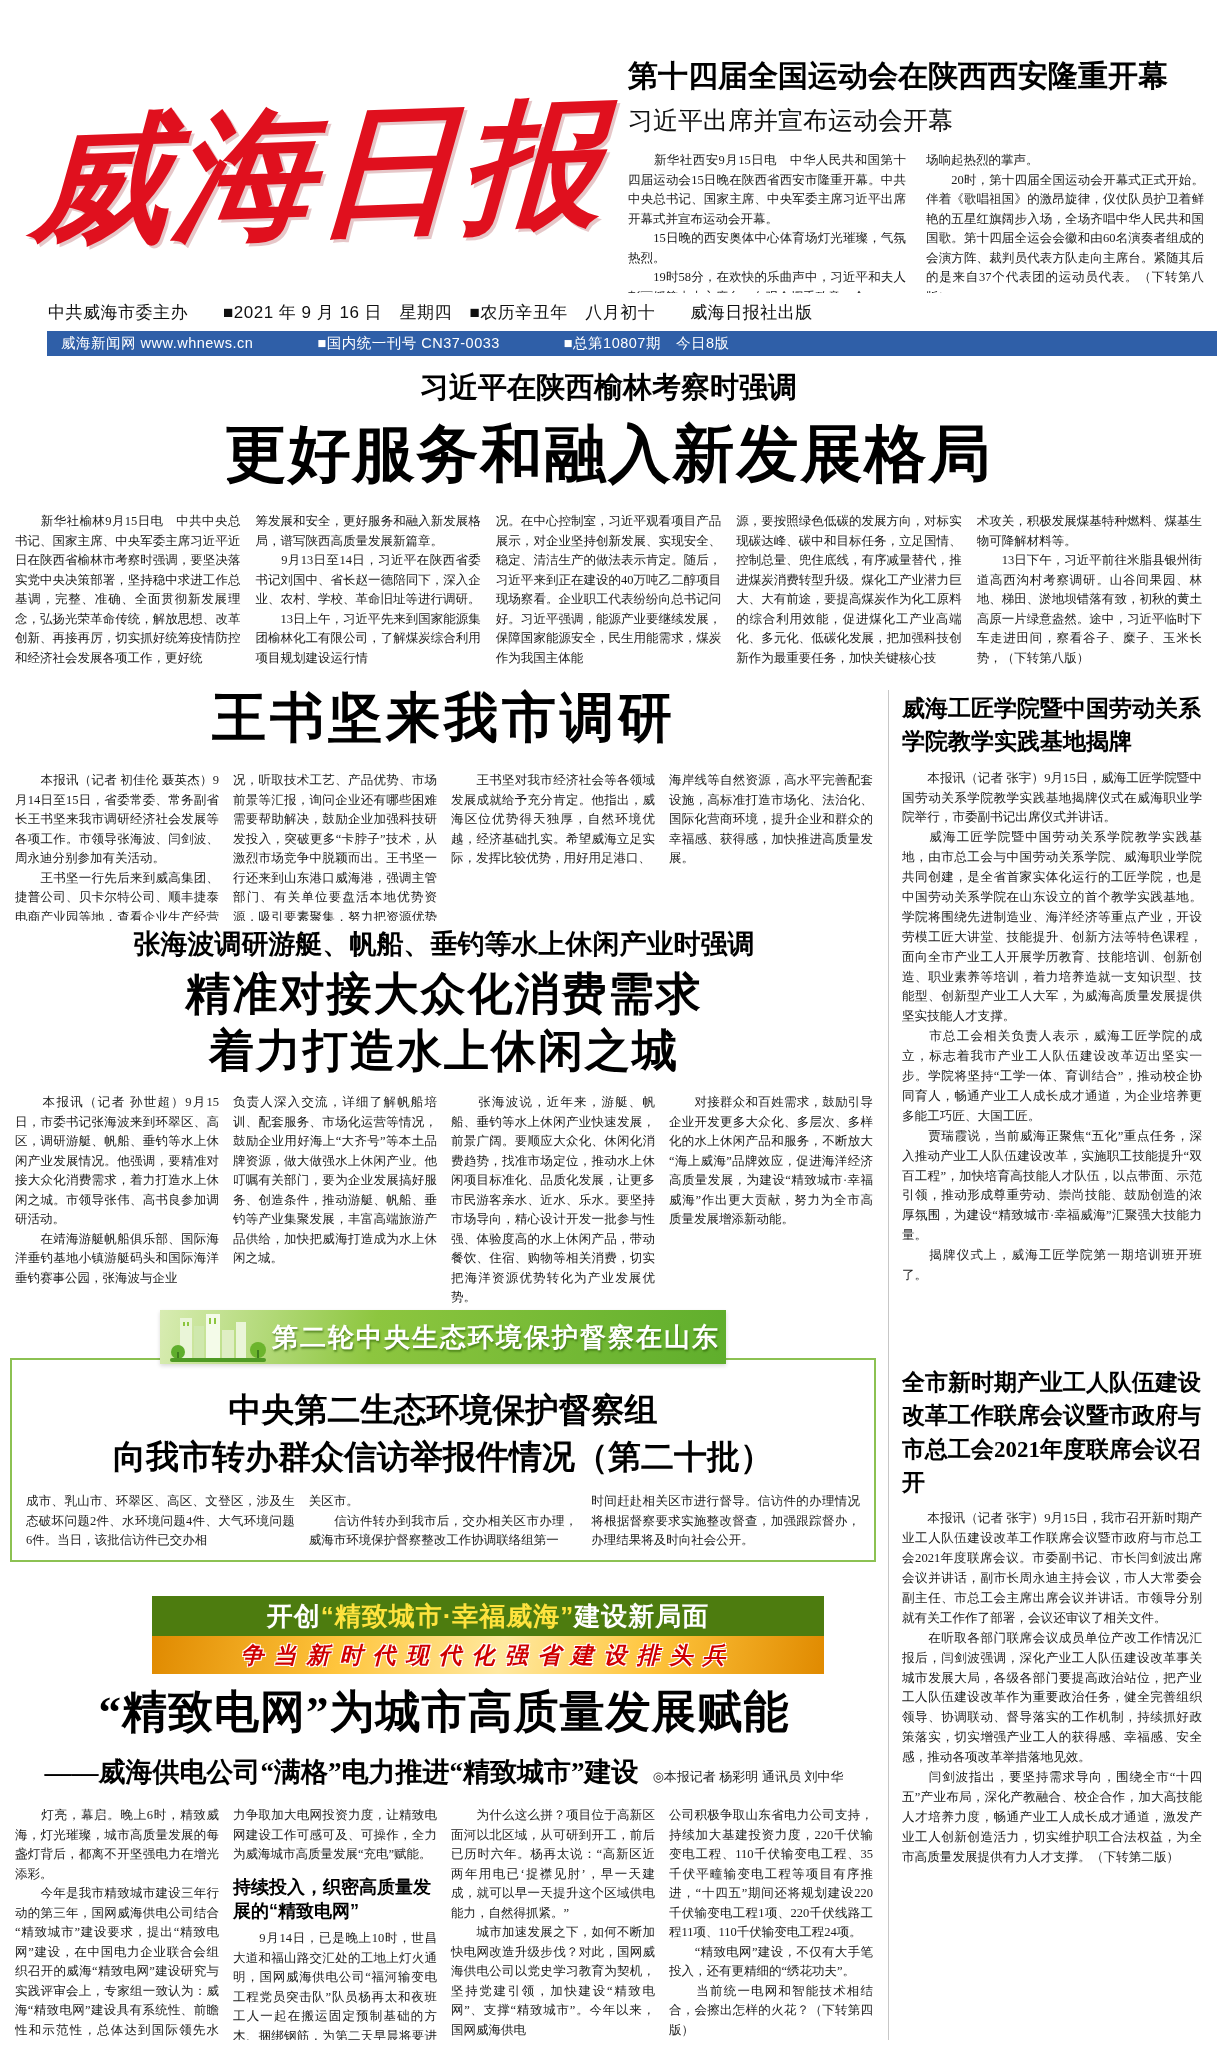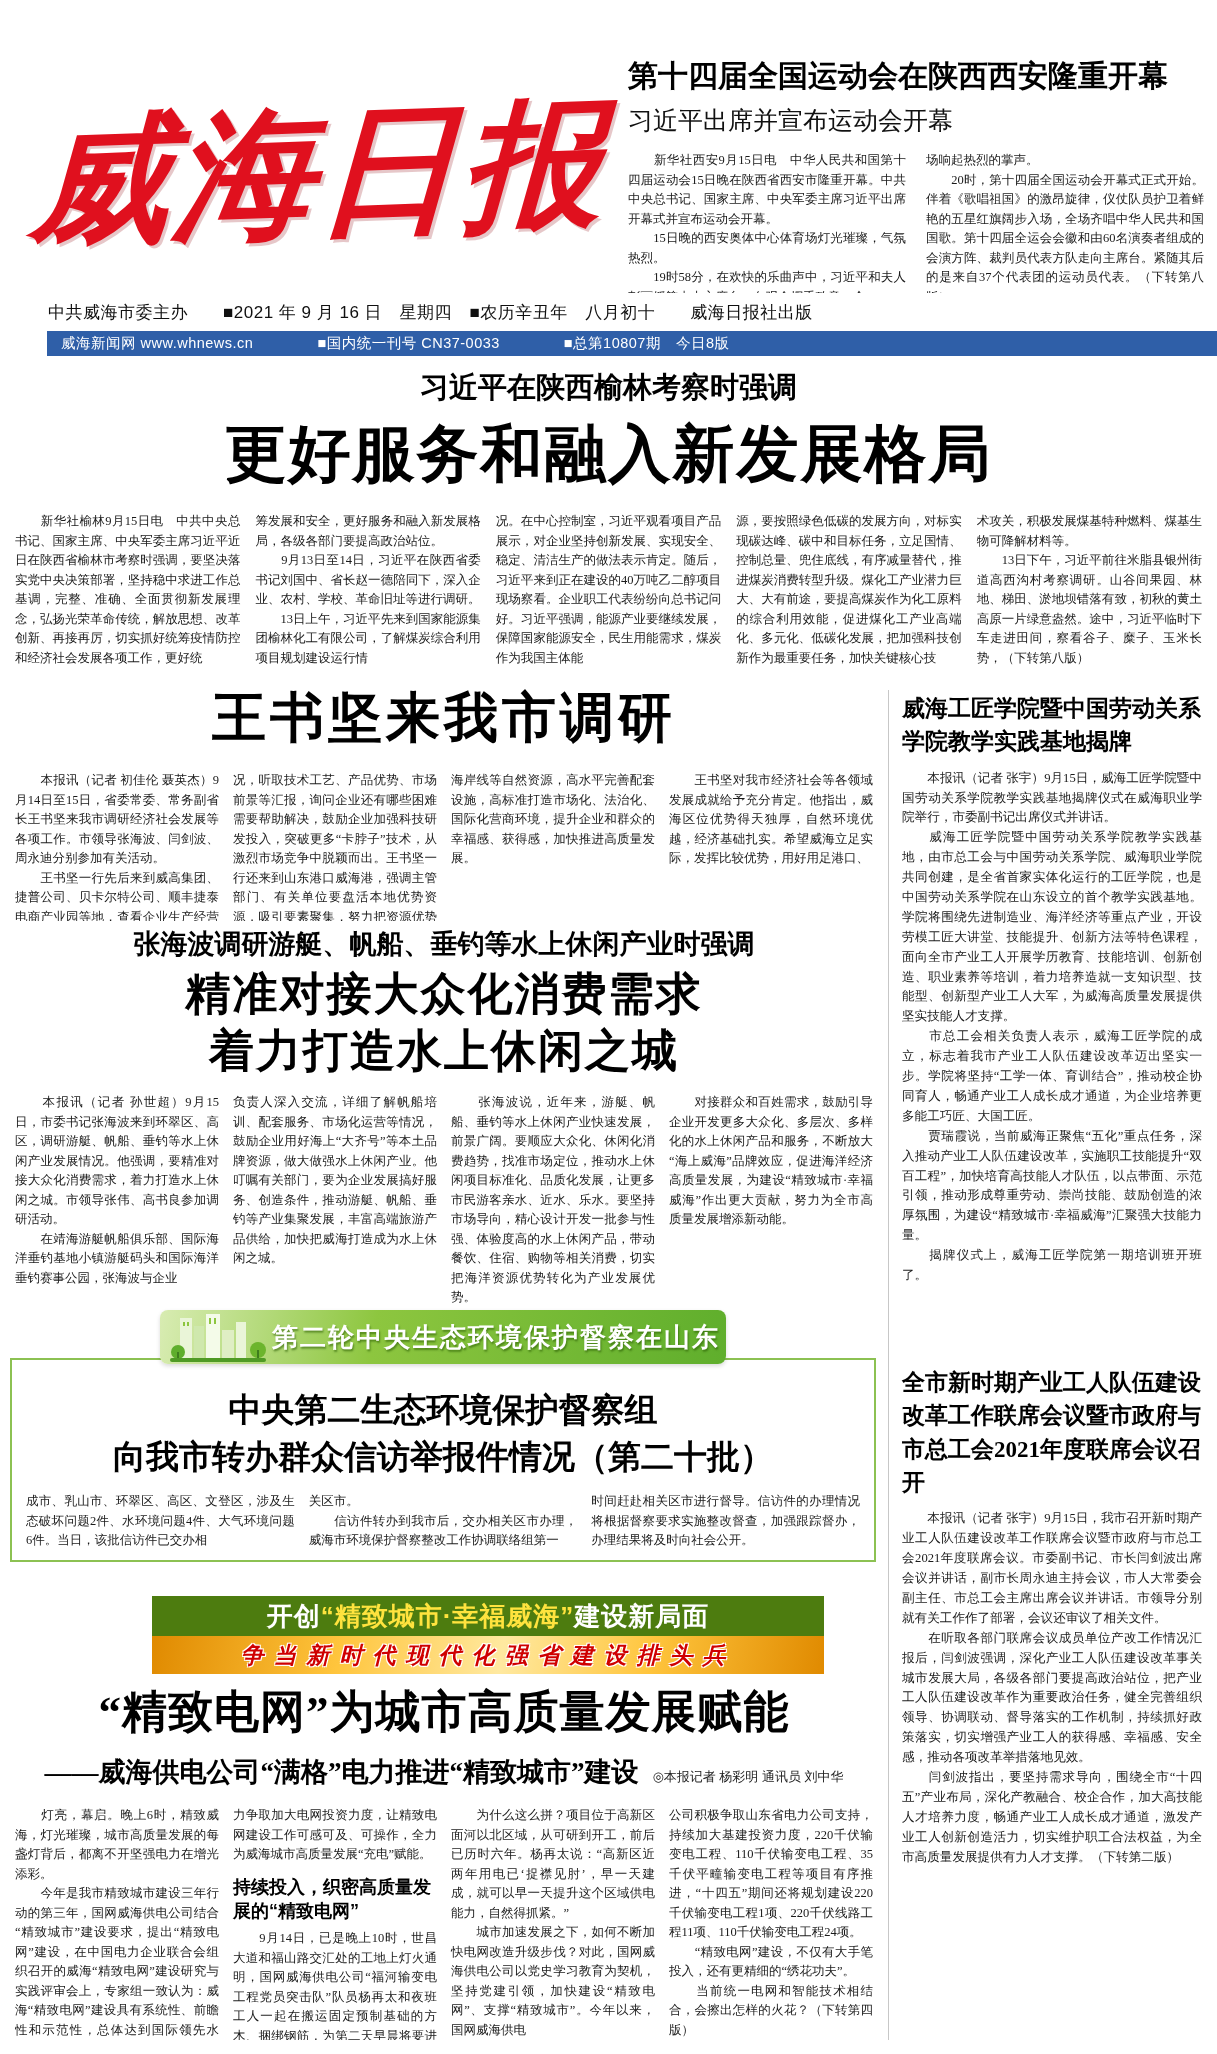--- a/index.html
+++ b/index.html
@@ -63,21 +63,21 @@
   .zhang{position:absolute;left:15px;top:926px;width:858px;text-align:center;}
   .zhang-kicker{font-size:27px;font-weight:700;color:#000;font-family:"Liberation Serif","DejaVu Serif",serif;}
   .zhang-headline{margin:4px 0 0 0;font-size:45px;line-height:1.26;font-weight:700;letter-spacing:2px;color:#000;
                   font-family:"Liberation Serif","DejaVu Serif",serif;}
   .zhang .cols{margin-top:14px;height:210px;gap:14px;text-align:justify;}
 
   
   .green-box{position:absolute;left:10px;top:1358px;width:866px;height:204px;
              border:2px solid #8cc152;box-sizing:border-box;text-align:center;}
   .green-banner{position:absolute;left:50%;top:-50px;transform:translateX(-50%);width:566px;height:54px;
-             display:flex;align-items:center;border-radius:8px;
+             display:flex;align-items:center;border-radius:0;
              background:linear-gradient(100deg,#d8ecb2 0%,#8dc63f 38%,#5fae2c 100%);
              box-shadow:0 2px 4px rgba(0,0,0,.15);}
   .green-banner-text{flex:1;color:#fff;font-size:26px;font-weight:900;letter-spacing:2px;
              text-shadow:1px 2px 2px rgba(40,90,0,.6);}
   .cityscape{width:96px;height:50px;margin-left:10px;flex:0 0 auto;}
   .insp-h1{margin:28px 0 0 0;font-size:33px;font-weight:900;color:#000;
            font-family:"Liberation Serif","DejaVu Serif",serif;}
   .insp-h2{margin:2px 0 0 0;font-size:33px;font-weight:900;color:#000;
            font-family:"Liberation Serif","DejaVu Serif",serif;}
   .green-box .cols{margin:12px 14px 0 14px;height:84px;gap:14px;text-align:justify;}
@@ -136,21 +136,21 @@
   </section>
 
   <section class="lead">
     <div class="lead-kicker">习近平在陕西榆林考察时强调</div>
     <h1 class="lead-headline">更好服务和融入新发展格局</h1>
     <div class="cols">
       <div class="col">
           <p>　　新华社榆林9月15日电　中共中央总书记、国家主席、中央军委主席习近平近日在陕西省榆林市考察时强调，要坚决落实党中央决策部署，坚持稳中求进工作总基调，完整、准确、全面贯彻新发展理念，弘扬光荣革命传统，解放思想、改革创新、再接再厉，切实抓好统筹疫情防控和经济社会发展各项工作，更好统</p>
         </div>
       <div class="col">
-          <p>筹发展和安全，更好服务和融入新发展格局，各级各部门要提高政治站位。</p>
+          <p>筹发展和安全，更好服务和融入新发展格局，谱写陕西高质量发展新篇章。</p>
           <p>　　9月13日至14日，习近平在陕西省委书记刘国中、省长赵一德陪同下，深入企业、农村、学校、革命旧址等进行调研。</p>
           <p>　　13日上午，习近平先来到国家能源集团榆林化工有限公司，了解煤炭综合利用项目规划建设运行情</p>
         </div>
       <div class="col">
           <p>况。在中心控制室，习近平观看项目产品展示，对企业坚持创新发展、实现安全、稳定、清洁生产的做法表示肯定。随后，习近平来到正在建设的40万吨乙二醇项目现场察看。企业职工代表纷纷向总书记问好。习近平强调，能源产业要继续发展，保障国家能源安全，民生用能需求，煤炭作为我国主体能</p>
         </div>
       <div class="col">
           <p>源，要按照绿色低碳的发展方向，对标实现碳达峰、碳中和目标任务，立足国情、控制总量、兜住底线，有序减量替代，推进煤炭消费转型升级。煤化工产业潜力巨大、大有前途，要提高煤炭作为化工原料的综合利用效能，促进煤化工产业高端化、多元化、低碳化发展，把加强科技创新作为最重要任务，加快关键核心技</p>
         </div>
       <div class="col">
@@ -166,24 +166,24 @@
     <h2 class="wang-headline">王书坚来我市调研</h2>
     <div class="cols">
       <div class="col">
           <p>　　本报讯（记者 初佳伦 聂英杰）9月14日至15日，省委常委、常务副省长王书坚来我市调研经济社会发展等各项工作。市领导张海波、闫剑波、周永迪分别参加有关活动。</p>
           <p>　　王书坚一行先后来到威高集团、捷普公司、贝卡尔特公司、顺丰捷泰电商产业园等地，查看企业生产经营情</p>
         </div>
       <div class="col">
           <p>况，听取技术工艺、产品优势、市场前景等汇报，询问企业还有哪些困难需要帮助解决，鼓励企业加强科技研发投入，突破更多“卡脖子”技术，从激烈市场竞争中脱颖而出。王书坚一行还来到山东港口威海港，强调主管部门、有关单位要盘活本地优势资源，吸引要素聚集，努力把资源优势转化为发展优势。</p>
         </div>
       <div class="col">
+          <p>　　王书坚对我市经济社会等各领域发展成就给予充分肯定。他指出，威海区位优势得天独厚，自然环境优越，经济基础扎实。希望威海立足实际，发挥比较优势，用好用足港口、</p>
+        </div>
+      <div class="col">
           <p>海岸线等自然资源，高水平完善配套设施，高标准打造市场化、法治化、国际化营商环境，提升企业和群众的幸福感、获得感，加快推进高质量发展。</p>
-        </div>
-      <div class="col">
-          <p>　　王书坚对我市经济社会等各领域发展成就给予充分肯定。他指出，威海区位优势得天独厚，自然环境优越，经济基础扎实。希望威海立足实际，发挥比较优势，用好用足港口、</p>
         </div>
     </div>
   </section>
 
   <section class="side1">
     <div class="side-title">威海工匠学院暨中国劳动关系学院教学实践基地揭牌</div>
     <div class="para-block">
         <p>　　本报讯（记者 张宇）9月15日，威海工匠学院暨中国劳动关系学院教学实践基地揭牌仪式在威海职业学院举行，市委副书记出席仪式并讲话。</p>
         <p>　　威海工匠学院暨中国劳动关系学院教学实践基地，由市总工会与中国劳动关系学院、威海职业学院共同创建，是全省首家实体化运行的工匠学院，也是中国劳动关系学院在山东设立的首个教学实践基地。学院将围绕先进制造业、海洋经济等重点产业，开设劳模工匠大讲堂、技能提升、创新方法等特色课程，面向全市产业工人开展学历教育、技能培训、创新创造、职业素养等培训，着力培养造就一支知识型、技能型、创新型产业工人大军，为威海高质量发展提供坚实技能人才支撑。</p>
         <p>　　市总工会相关负责人表示，威海工匠学院的成立，标志着我市产业工人队伍建设改革迈出坚实一步。学院将坚持“工学一体、育训结合”，推动校企协同育人，畅通产业工人成长成才通道，为企业培养更多能工巧匠、大国工匠。</p>

